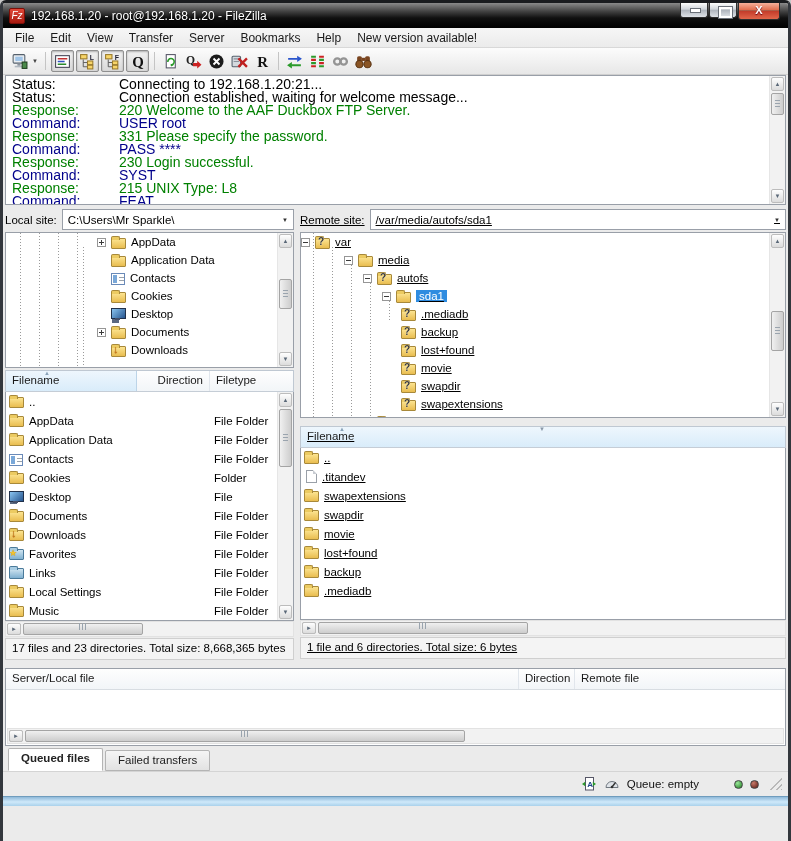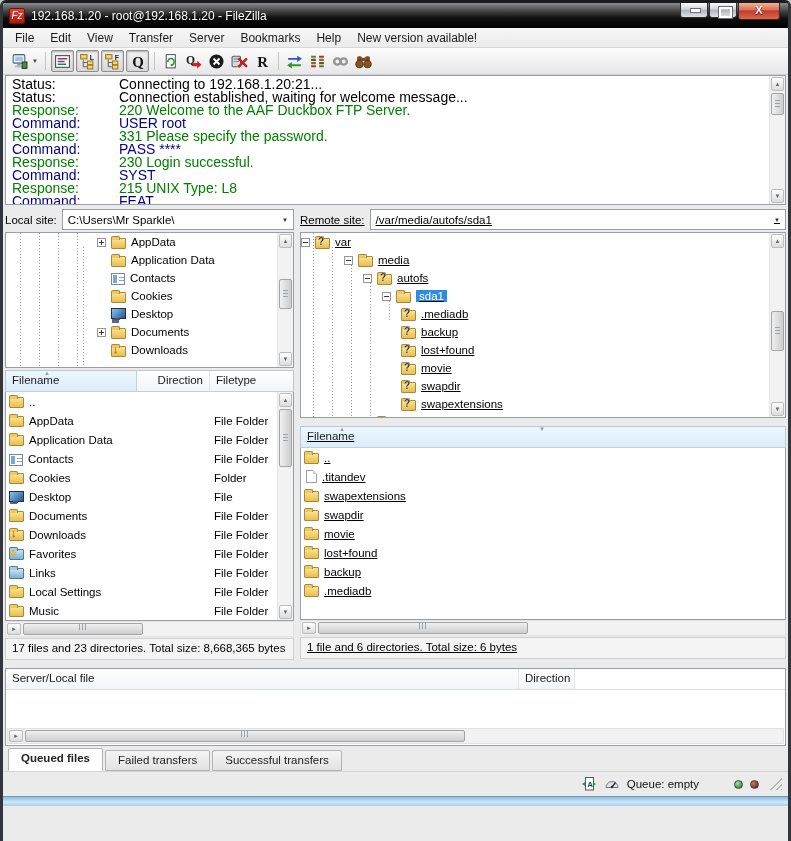--- a/index.html
+++ b/index.html
@@ -629,33 +629,33 @@
         <div class="sb-btn h right ar-right"></div>
       </div>
       <div class="pane-status">1 file and 6 directories. Total size: 6 bytes</div>
     </div>
   </div>
 
   <div class="queue">
     <div class="qheader">
       <div class="hcell qh-name">Server/Local file</div>
       <div class="hcell qh-dir">Direction</div>
+      <div class="hcell qh-file">Remote file</div>
     </div>
     <div class="qbody"></div>
     <div class="hscroll">
       <div class="sb-btn h left ar-left"></div>
       <div class="sb-thumb h" style="left:17px;width:440px"></div>
       <div class="sb-btn h right ar-right"></div>
     </div>
   </div>
 
   <div class="tabs">
     <div class="tab active">Queued files</div>
     <div class="tab">Failed transfers</div>
-    <div class="tab">Successful transfers</div>
   </div>
 
   <div class="statusbar">
     <div class="sb-right">
       <svg width="16" height="16" viewBox="0 0 16 16">
           <rect x="4.5" y="1.5" width="8" height="12.5" fill="#fff" stroke="#556"></rect>
           <text x="6.2" y="10.5" font-size="8" font-weight="bold" fill="#224488" font-family="sans-serif">A</text>
           <path d="M1 8 l3.2 -2.2 v4.4 z" fill="#2a9a2a"></path>
           <path d="M15 8 l-3.2 -2.2 v4.4 z" fill="#2a9a2a"></path>
         </svg>

